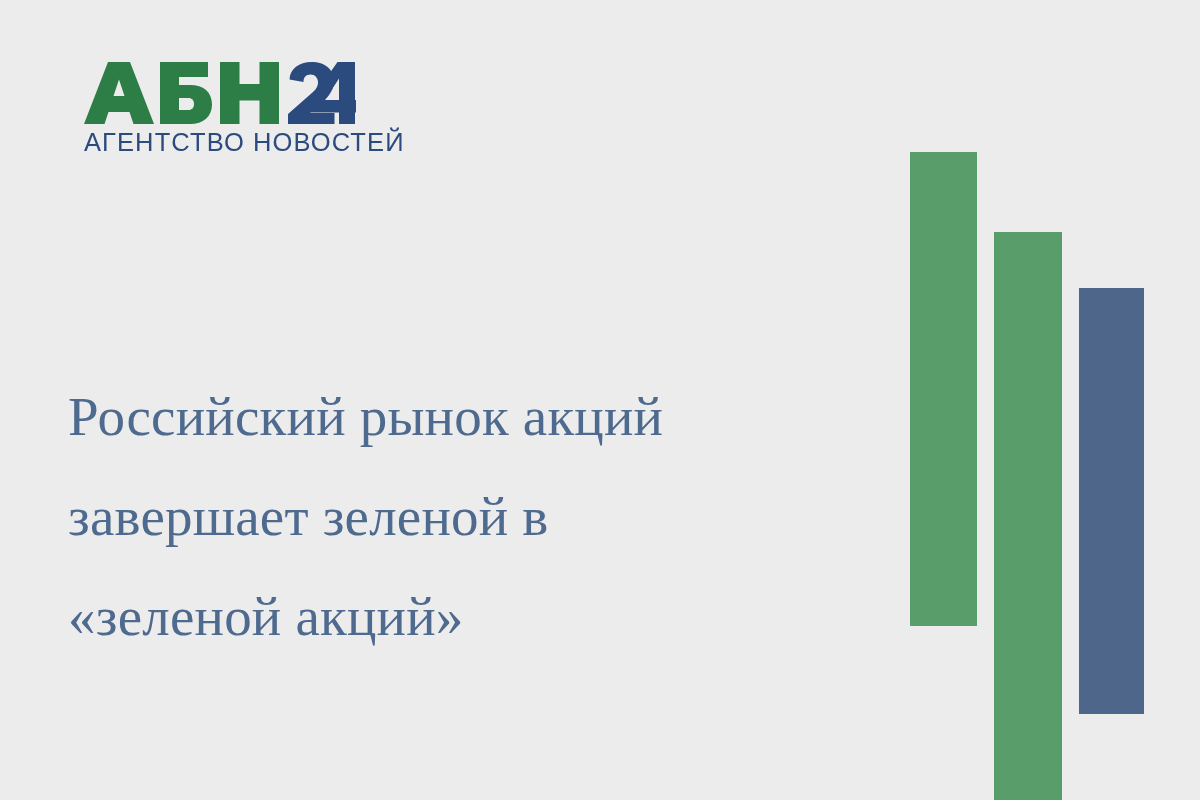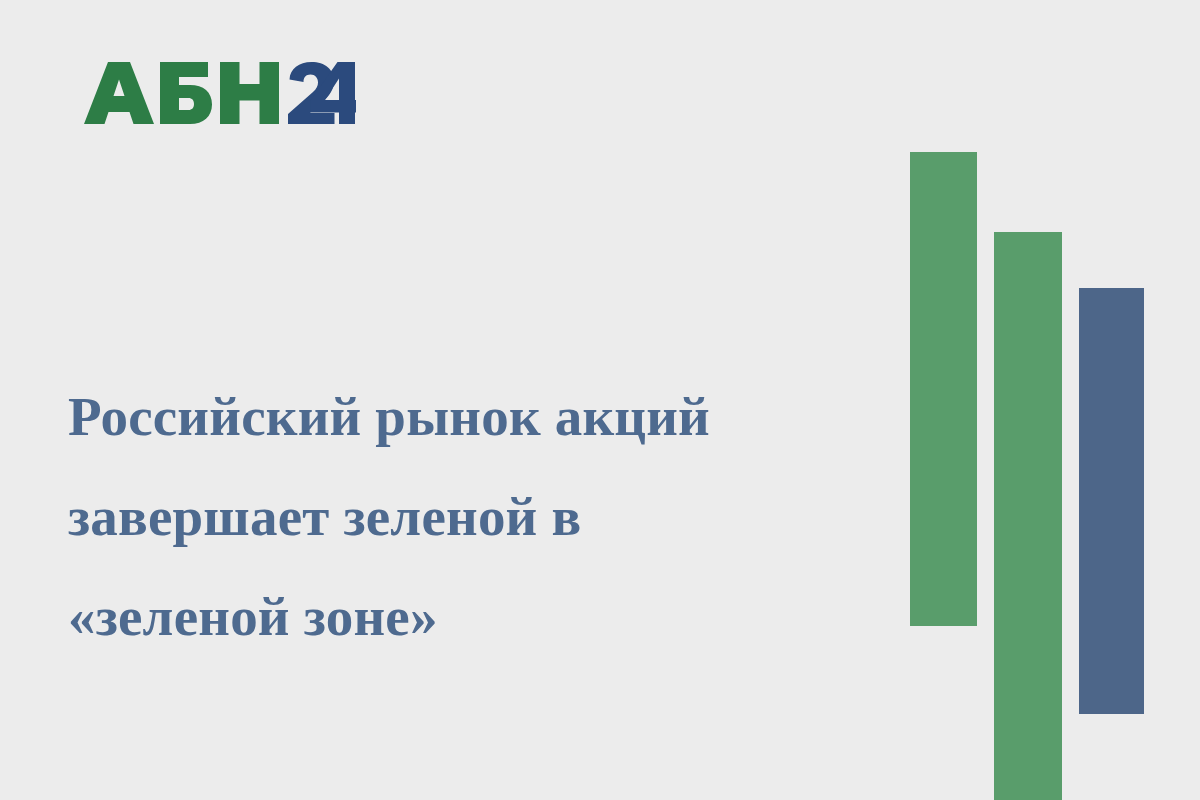--- a/index.html
+++ b/index.html
@@ -78,21 +78,21 @@
     line-height: 1;
   }
 
   
   .headline {
     position: absolute;
     left: 68px;
     top: 330px;
     width: 800px;
     font-family: "Liberation Serif", "DejaVu Serif", serif;
-    font-weight: 700;
+    font-weight: 400;
     font-size: 55px;
     line-height: 100px;
     color: #4e6a8f;
     letter-spacing: 0.2px;
   }
   .headline-line {
     display: block;
     white-space: nowrap;
   }
 </style>
@@ -120,21 +120,22 @@
       <path d="M136 0 H155.5 V22 H175.5 V0 H195 V62 H175.5 V38.5 H155.5 V62 H136 Z" fill="#2d7d46"></path>
 
       <path d="M205.5 17.5 C206 6.5 215 0 227.5 0 C241 0 250 7.5 250 19
                C250 27 246 33.5 237 41.5 L226 51 H250.5 V62 H204 V52 L229 30
                C232.5 26.8 234 23.8 234 20.5 C234 15.8 231 12.5 226.5 12.5
                C222 12.5 219.5 15.2 219.5 20 Z" fill="#2b4a7d"></path>
 
       <path d="M281.5 0 H299 V38 H307 V50.5 H299 V62 H283 V50.5 H254.5 V38.5 Z
                M283 38 V16.5 L269 38 Z" fill="#2b4a7d" transform="translate(-28,0)"></path>
     </svg>
+    <span class="logo-sub">АГЕНТСТВО НОВОСТЕЙ</span>
   </div>
 
   <h1 class="headline">
     <span class="headline-line">Российский рынок акций</span>
     <span class="headline-line">завершает зеленой в</span>
-    <span class="headline-line">«зеленой зоне»</span>
+    <span class="headline-line">«зеленой акций»</span>
   </h1>
 
 </div>
 
 </body></html>

